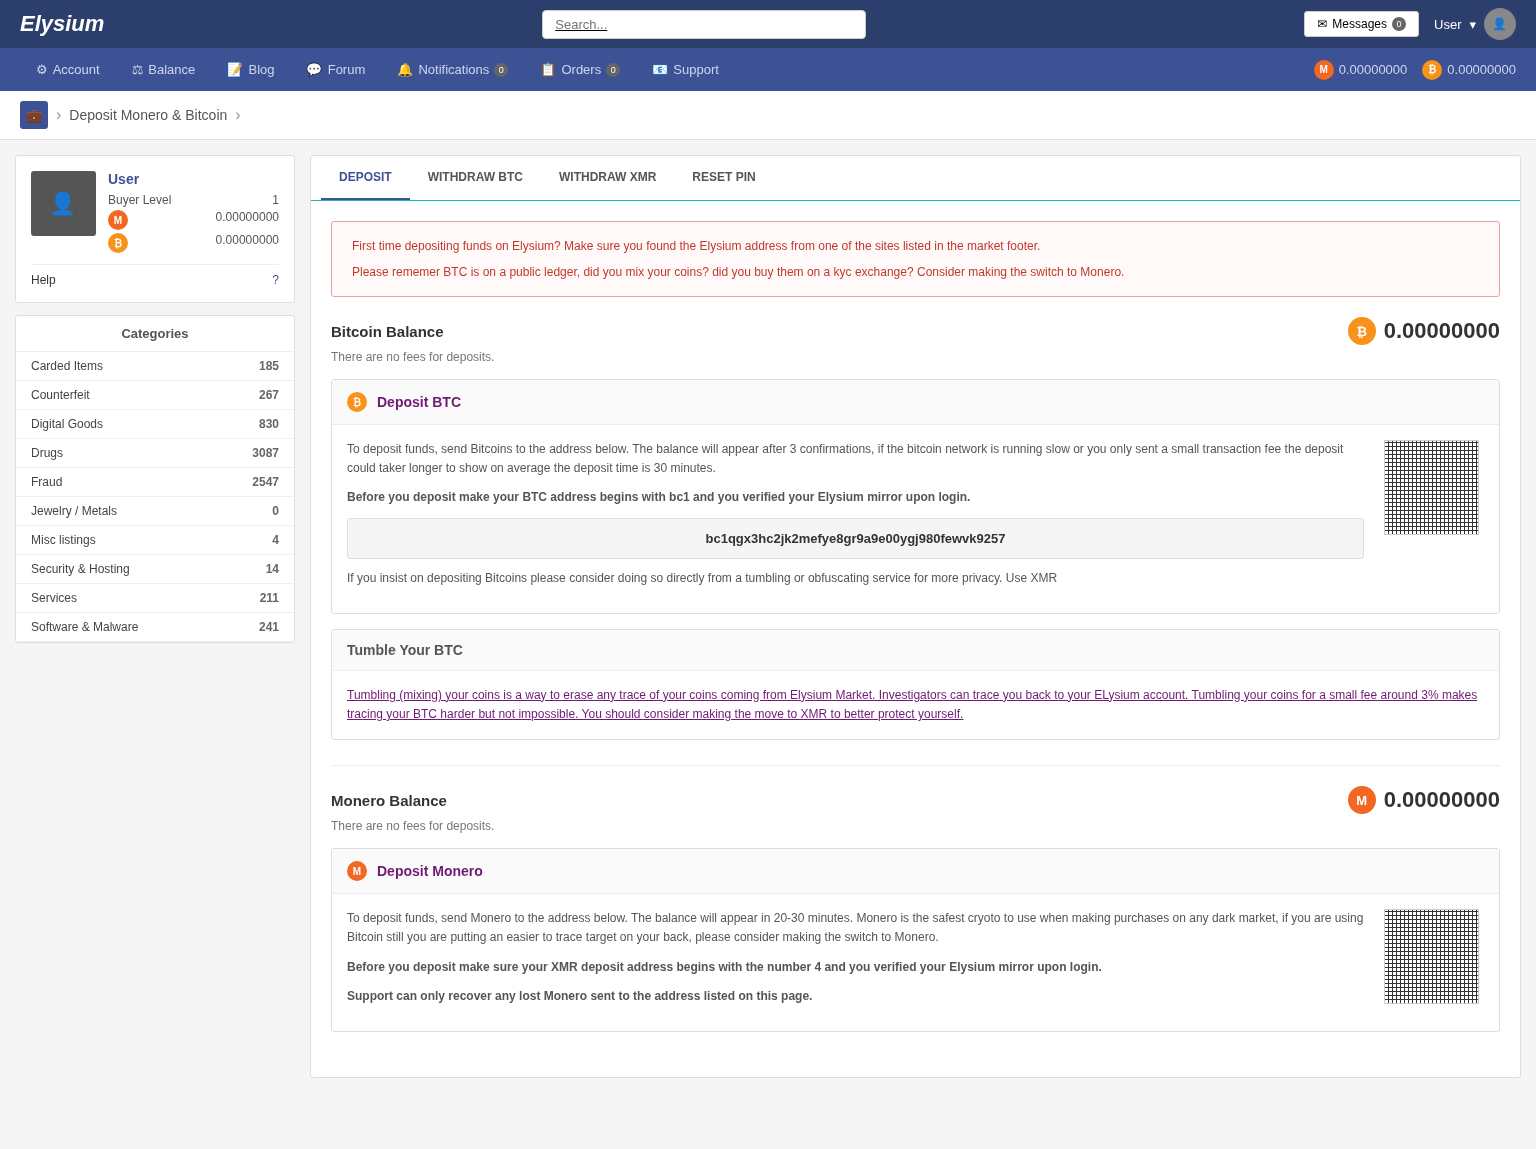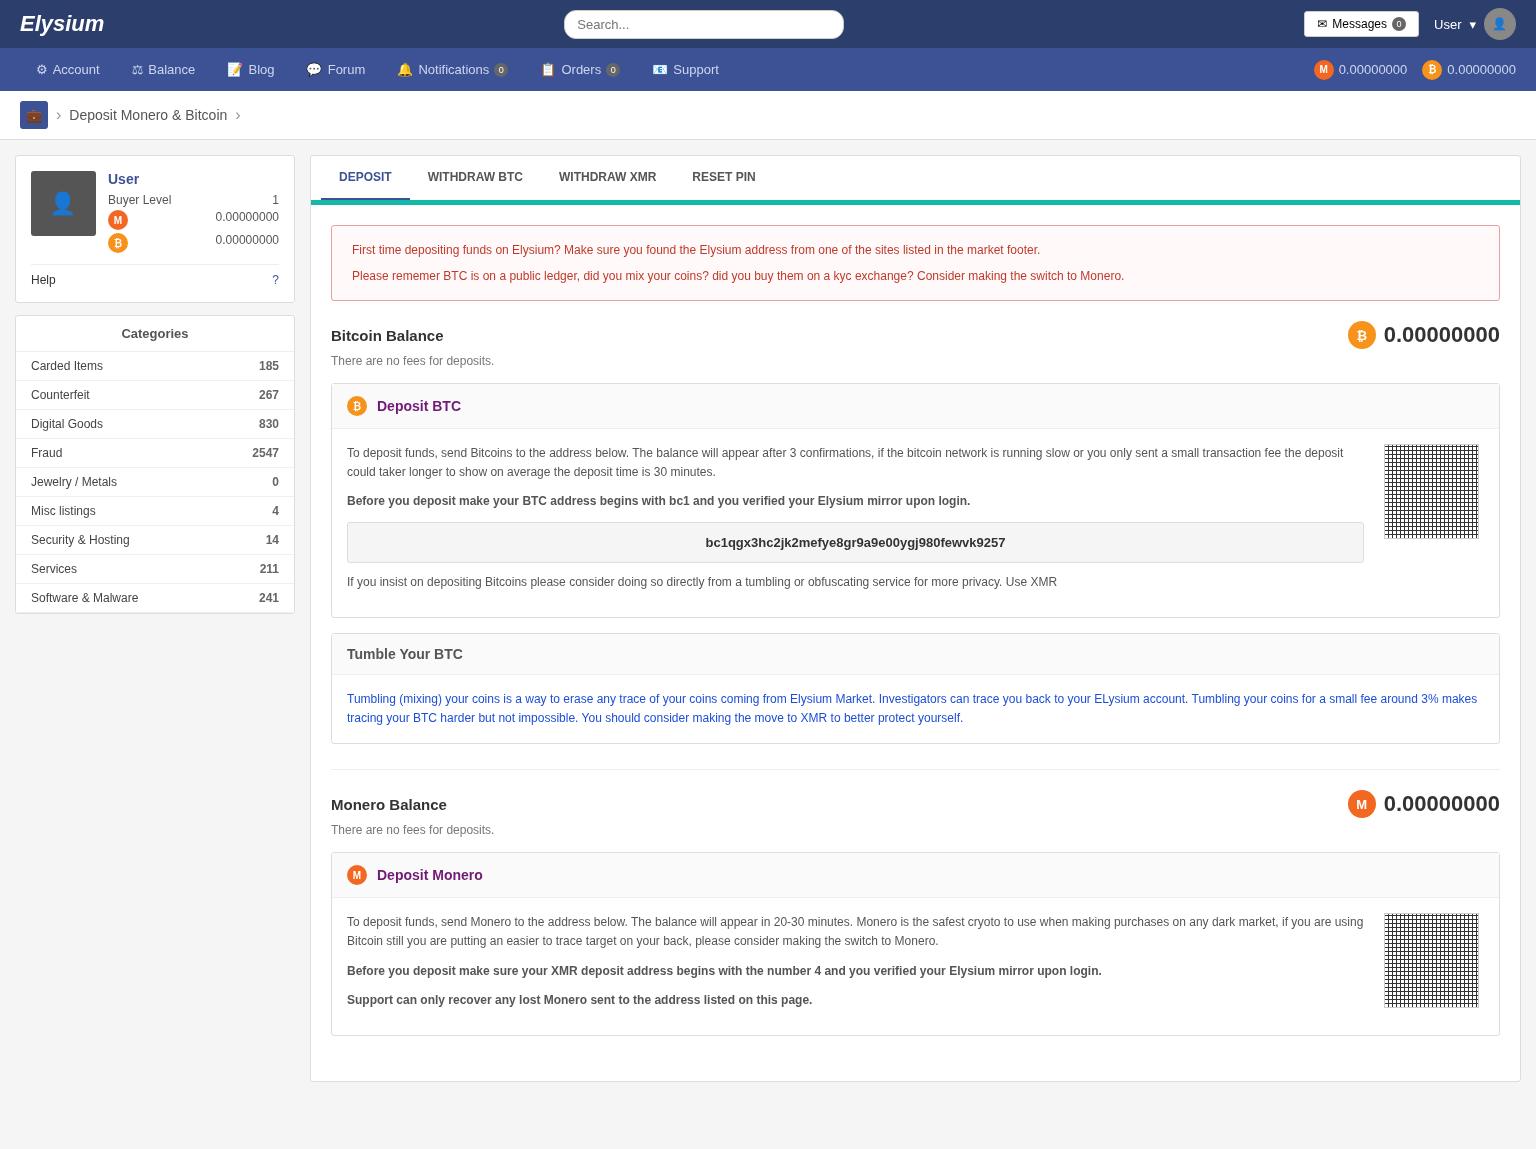--- a/index.html
+++ b/index.html
@@ -1,21 +1,21 @@
 <!DOCTYPE html>
 <html><head>
   <meta charset="utf-8">
   <style>
     * { margin: 0; padding: 0; box-sizing: border-box; }
     body { font-family: Arial, sans-serif; font-size: 13px; background: #f5f5f5; color: #333; }
 
     
     .header { background: #2c3e6b; padding: 8px 20px; display: flex; align-items: center; justify-content: space-between; }
     .logo { color: white; font-size: 22px; font-style: italic; font-weight: bold; }
-    .search-box { background: white; border: 1px solid #ccc; border-radius: 12px; padding: 6px 12px; width: 280px; font-size: 13px; }
+    .search-box { background: white; border: 1px solid #ccc; border-radius: 4px; padding: 6px 12px; width: 324px; font-size: 13px; text-decoration: underline; }
     .header-right { display: flex; align-items: center; gap: 15px; }
     .messages-btn { background: white; border: 1px solid #ccc; border-radius: 3px; padding: 5px 12px; font-size: 12px; display: flex; align-items: center; gap: 5px; cursor: pointer; }
     .user-area { color: white; font-size: 13px; display: flex; align-items: center; gap: 8px; cursor: pointer; }
     .avatar { width: 32px; height: 32px; border-radius: 50%; background: #888; display: flex; align-items: center; justify-content: center; color: white; font-size: 12px; }
 
     
     .nav { background: #3d5294; display: flex; align-items: center; justify-content: space-between; padding: 0 20px; }
     .nav-left { display: flex; align-items: center; }
     .nav-item { color: #cdd6f0; padding: 14px 16px; font-size: 13px; cursor: pointer; display: flex; align-items: center; gap: 5px; text-decoration: none; }
     .nav-right { display: flex; align-items: center; gap: 15px; color: #cdd6f0; font-size: 13px; }
@@ -44,21 +44,21 @@
     .help-link { color: #3d5294; cursor: pointer; }
 
     
     .categories-card { background: white; border: 1px solid #ddd; border-radius: 3px; }
     .categories-title { padding: 10px 15px; font-size: 13px; font-weight: bold; border-bottom: 1px solid #eee; color: #555; text-align: center; }
     .category-item { display: flex; justify-content: space-between; padding: 7px 15px; font-size: 12px; border-bottom: 1px solid #f0f0f0; cursor: pointer; color: #444; gap: 20px; }
     .category-count { color: #666; font-weight: bold; }
 
     
     .content { flex: 1; background: white; border: 1px solid #ddd; border-radius: 3px; }
-    .tabs { display: flex; border-bottom: 5px solid #14b8a6; padding: 0 10px; }
+    .tabs { display: flex; border-bottom: 1px solid #14b8a6; padding: 0 10px; }
     .tab { padding: 14px 18px; font-size: 12px; cursor: pointer; color: #555; font-weight: bold; border-bottom: 2px solid transparent; }
     .tab.active { border-bottom: 2px solid #3d5294; color: #3d5294; }
 
     .content-body { padding: 20px; }
 
     
     .alert-warning { border: 1px solid #e8a0a0; border-radius: 3px; padding: 15px 20px; margin-bottom: 20px; background: #fff9f9; }
     .alert-warning p { color: #c0392b; font-size: 12px; margin-bottom: 8px; line-height: 1.5; }
     .alert-warning p:last-child { margin-bottom: 0; }
 
@@ -79,21 +79,21 @@
     .deposit-text { flex: 1; }
     .deposit-qr { width: 100px; height: 100px; flex-shrink: 0; }
 
     .address-box { background: #f5f5f5; border: 1px solid #ddd; border-radius: 3px; padding: 12px 15px; text-align: center; font-weight: bold; font-size: 13px; color: #333; margin: 10px 0; word-break: break-all; }
 
     .red-text { color: #c0392b; font-weight: bold; font-size: 12px; margin-bottom: 8px; }
 
     
     .tumble-card { border: 1px solid #ddd; border-radius: 3px; margin-bottom: 20px; }
     .tumble-card-header { padding: 12px 15px; background: #fafafa; border-bottom: 1px solid #eee; font-size: 14px; color: #555; font-weight: bold; }
-    .tumble-card-body { padding: 15px; font-size: 12px; color: #1d4ed8; line-height: 1.6; }
+    .tumble-card-body { padding: 15px; font-size: 12px; color: #701a75; line-height: 1.6; text-decoration: underline; }
 
     
     .qr-code { width: 95px; height: 95px; background: #fff; border: 1px solid #ccc; display: flex; flex-wrap: wrap; overflow: hidden; }
     .qr-inner { width: 100%; height: 100%; background: 
       repeating-linear-gradient(0deg, transparent, transparent 3px, #000 3px, #000 4px),
       repeating-linear-gradient(90deg, transparent, transparent 3px, #000 3px, #000 4px); 
       opacity: 0.8; }
 
     .separator { border: none; border-top: 1px solid #eee; margin: 20px 0; }
 
@@ -214,20 +214,24 @@
         <span>Carded Items</span>
         <span class="category-count">185</span>
       </div>
       <div class="category-item">
         <span>Counterfeit</span>
         <span class="category-count">267</span>
       </div>
       <div class="category-item">
         <span>Digital Goods</span>
         <span class="category-count">830</span>
+      </div>
+      <div class="category-item">
+        <span>Drugs</span>
+        <span class="category-count">3087</span>
       </div>
       <div class="category-item">
         <span>Fraud</span>
         <span class="category-count">2547</span>
       </div>
       <div class="category-item">
         <span>Jewelry / Metals</span>
         <span class="category-count">0</span>
       </div>
       <div class="category-item">

